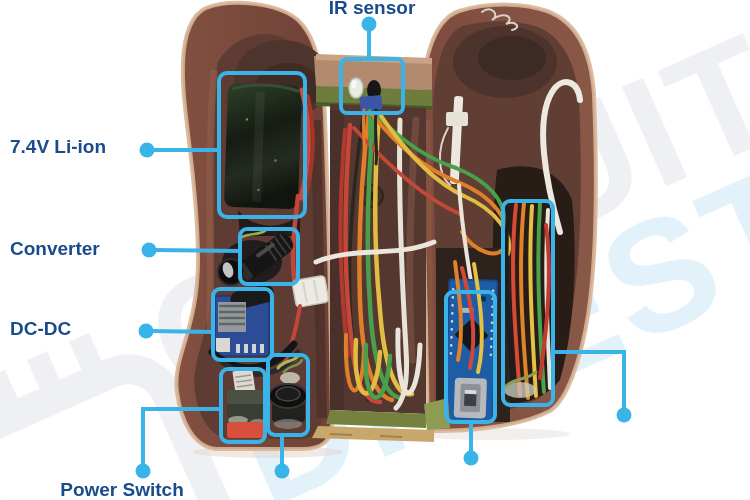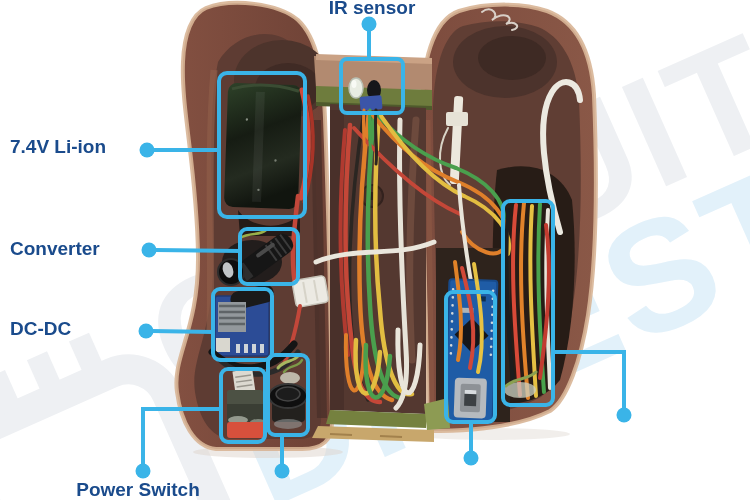--- a/index.html
+++ b/index.html
@@ -328,20 +328,20 @@
   </div>
 
   <div class="label right" style="left:10px;top:239px;width:130px;">
     <span>Converter</span>
   </div>
 
   <div class="label right" style="left:10px;top:319px;width:125px;">
     <span style="display:block">DC-DC</span>
   </div>
 
-  <div class="label center" style="left:48px;top:480px;width:180px;">
+  <div class="label center" style="left:32px;top:480px;width:180px;">
     <span>Power Switch</span>
   </div>
 
 
 
 
 </div>
 
 </body></html>

